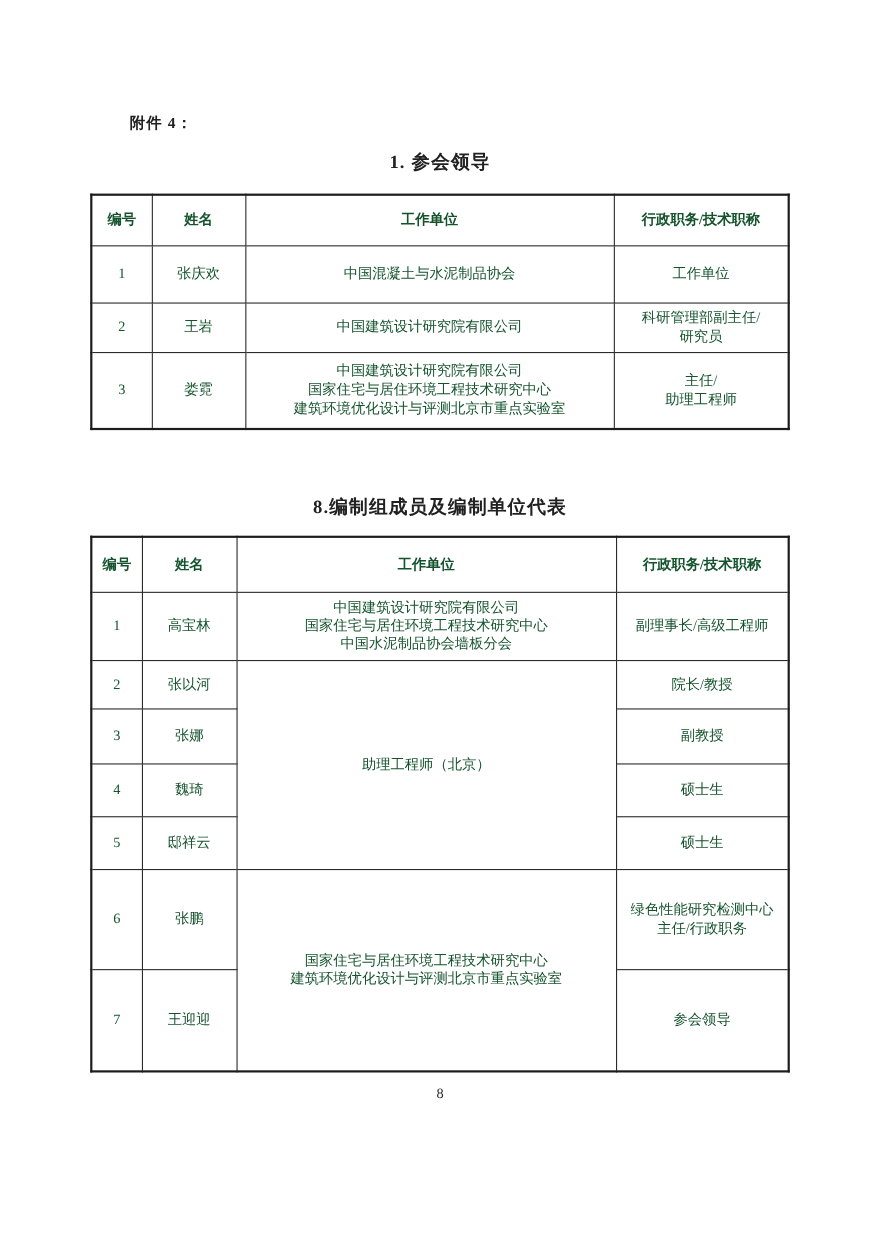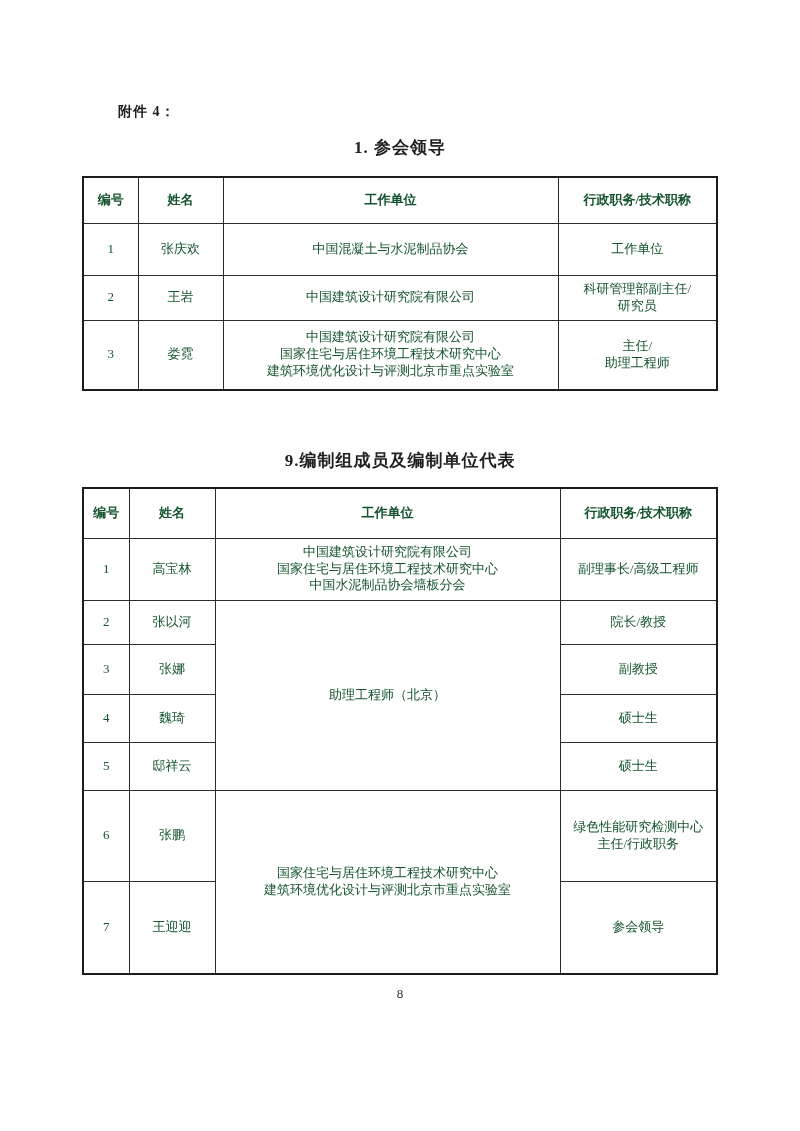--- a/index.html
+++ b/index.html
@@ -124,21 +124,21 @@
         <td>娄霓</td>
         <td>中国建筑设计研究院有限公司
 国家住宅与居住环境工程技术研究中心
 建筑环境优化设计与评测北京市重点实验室</td>
         <td>主任/
 助理工程师</td>
       </tr>
     </tbody>
   </table>
 
-  <p class="section-title title-2">9.编制组成员及编制单位代表</p>
+  <p class="section-title title-2">8.编制组成员及编制单位代表</p>
 
   <table class="doc-table t2">
     <colgroup>
       <col class="c-no">
         <col class="c-name">
         <col class="c-unit">
         <col class="c-title">
     </colgroup>
     <tbody>
       <tr class="hrow">

